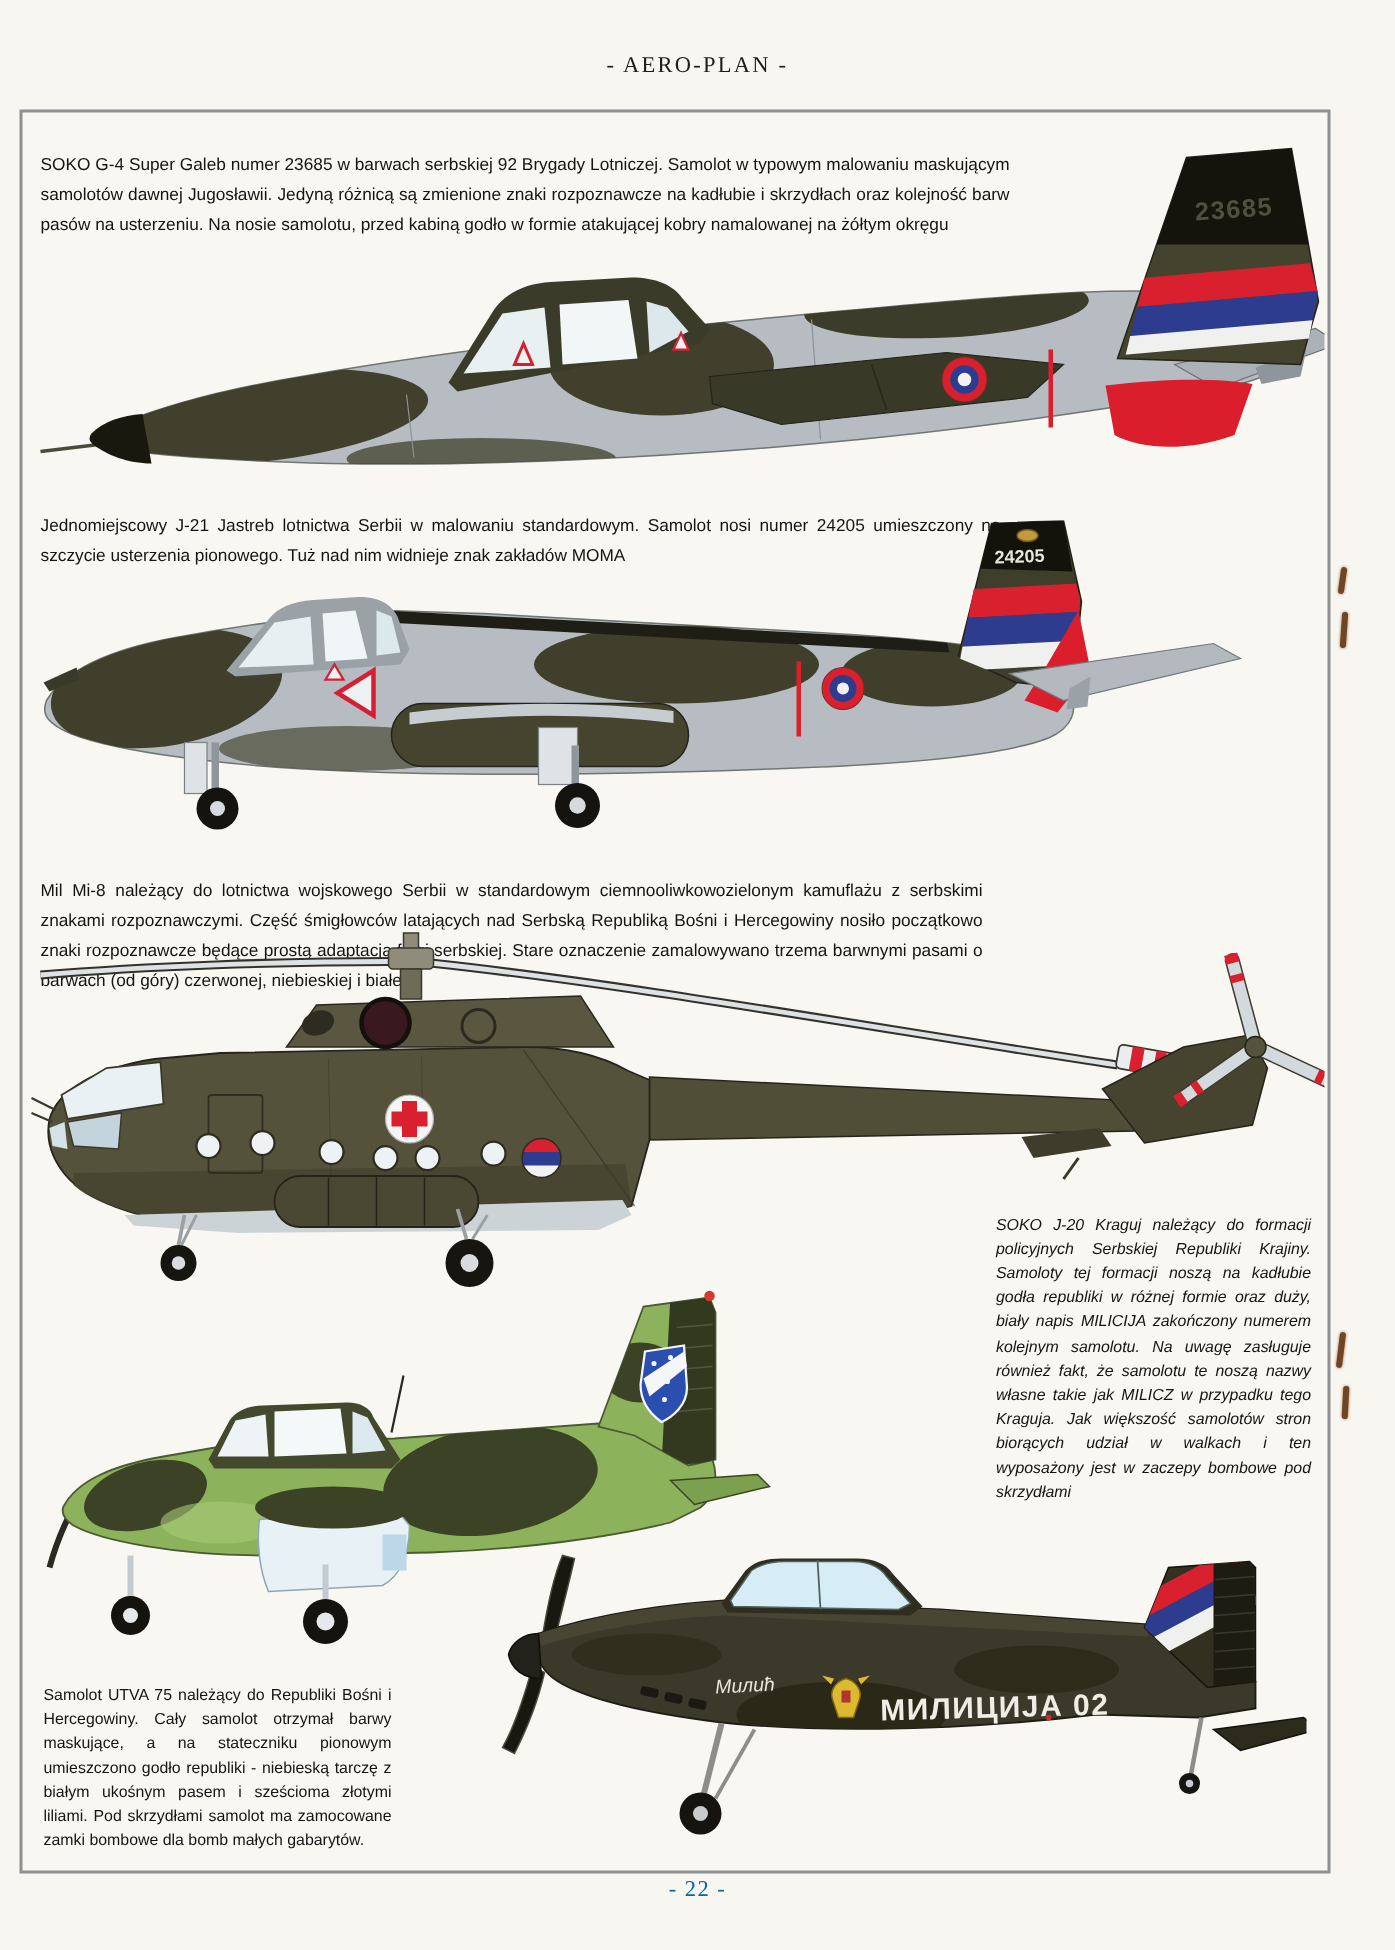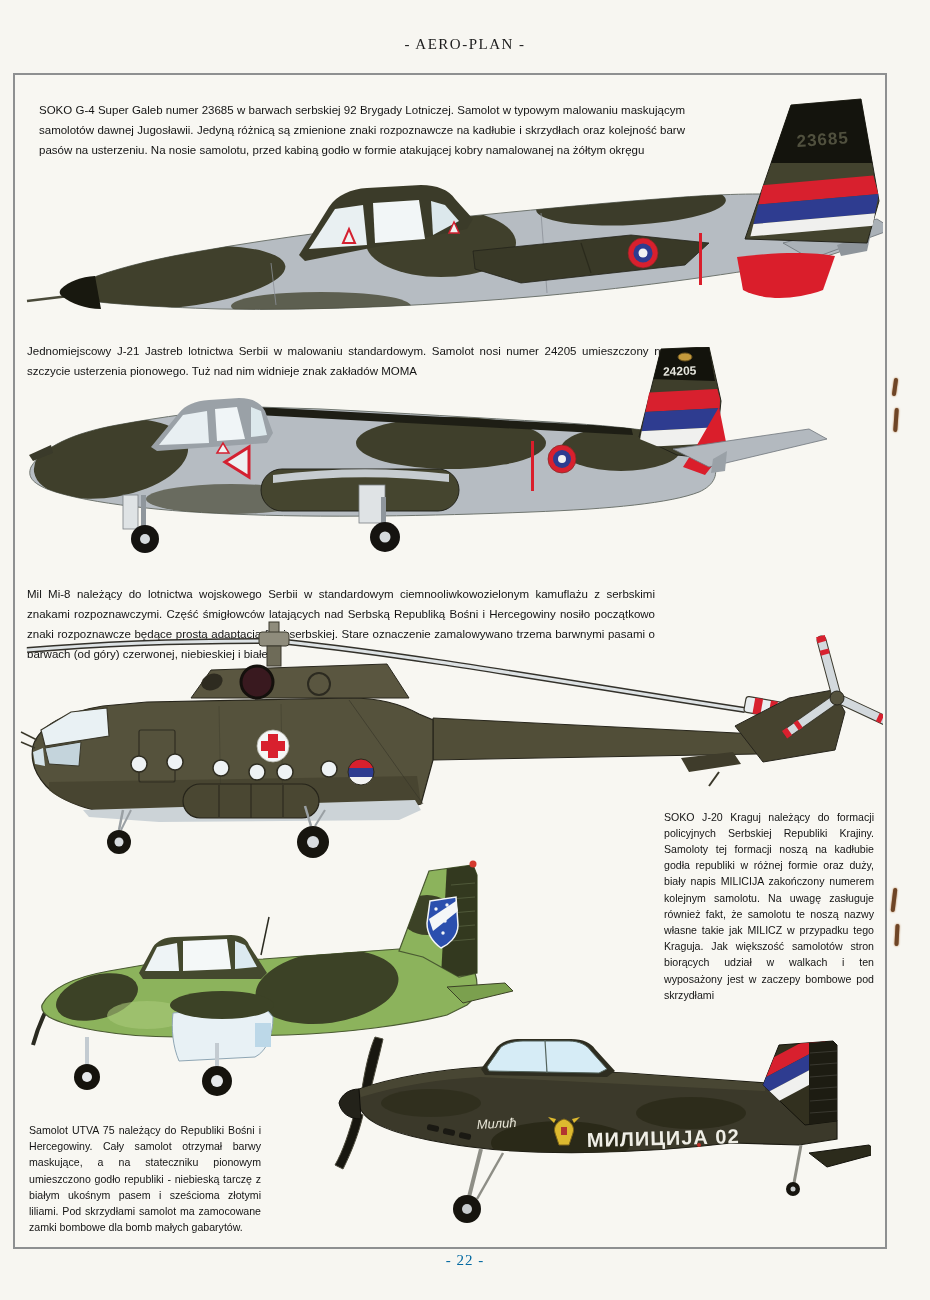--- a/index.html
+++ b/index.html
@@ -7,24 +7,24 @@
         font-family:"Liberation Sans",sans-serif;color:#161616;}
   .page-header{position:absolute;top:16px;left:0;width:100%;text-align:center;
         font-family:"Liberation Serif",serif;font-size:15px;letter-spacing:1.5px;color:#1c1c1c;margin-top:20px;}
   .page-footer{position:absolute;top:1252px;left:0;width:100%;text-align:center;
         font-family:Liberation Serif, serif;font-size:15px;letter-spacing:1px;color:#0369a1;}
   .content-box{position:absolute;left:13px;top:73px;width:870px;height:1172px;
         border:2px solid #8e9091;background:#f8f7f2;overflow:hidden;}
   .caption{position:absolute;text-align:justify;color:#141414;}
   .cap-main{font-size:11.5px;line-height:20px;}
   .cap-side{font-size:10.6px;line-height:16.2px;}
-  #cap-g4{left:24px;top:13px;width:646px;}
+  #cap-g4{left:12px;top:13px;width:646px;}
   #cap-j21{left:12px;top:254px;width:640px;}
   #cap-mi8{left:12px;top:497px;width:628px;}
-  #cap-j20{left:649px;top:723px;width:210px;}
+  #cap-j20{left:649px;top:723px;width:210px;font-style:italic;}
   #cap-utva{left:14px;top:1027px;width:232px;margin-top:20px;}
   .figure{position:absolute;}
   #fig-g4{left:6px;top:18px;}
   #fig-j21{left:6px;top:272px;}
   #fig-mi8{left:4px;top:539px;}
   #fig-utva{left:12px;top:780px;}
   #fig-kraguj{left:316px;top:958px;}
   .binding-mark{position:absolute;width:4px;background:#6e4526;border-radius:2px;
         box-shadow:0 0 2px #a4652f;}
   svg text{font-family:"Liberation Sans",sans-serif;}

